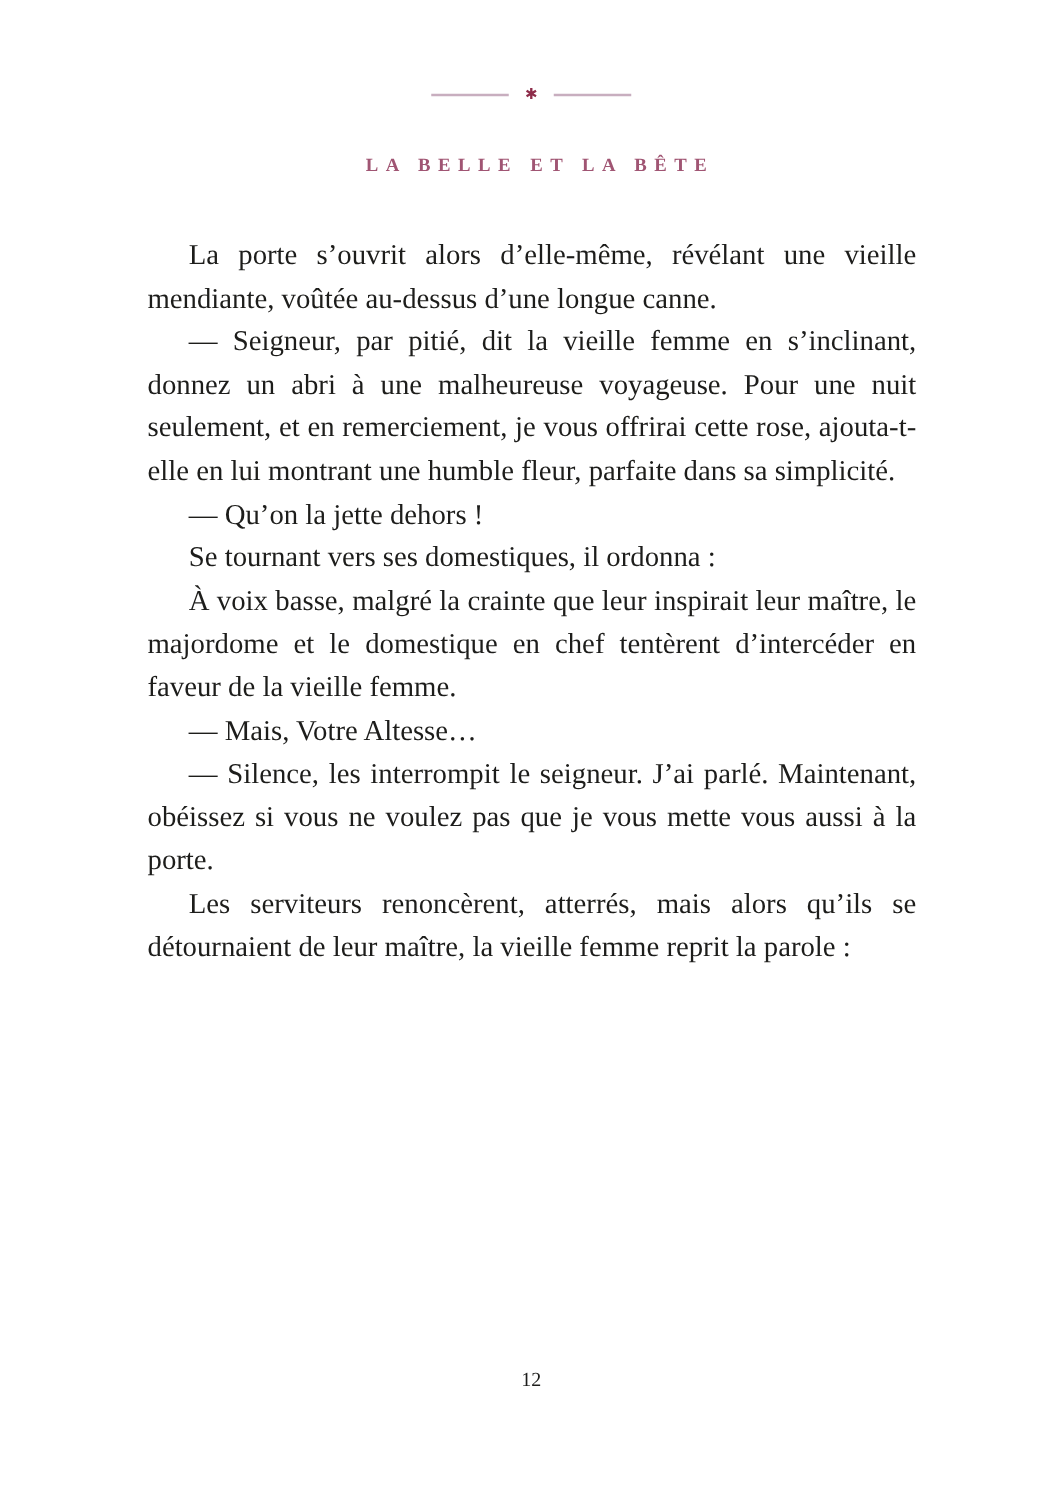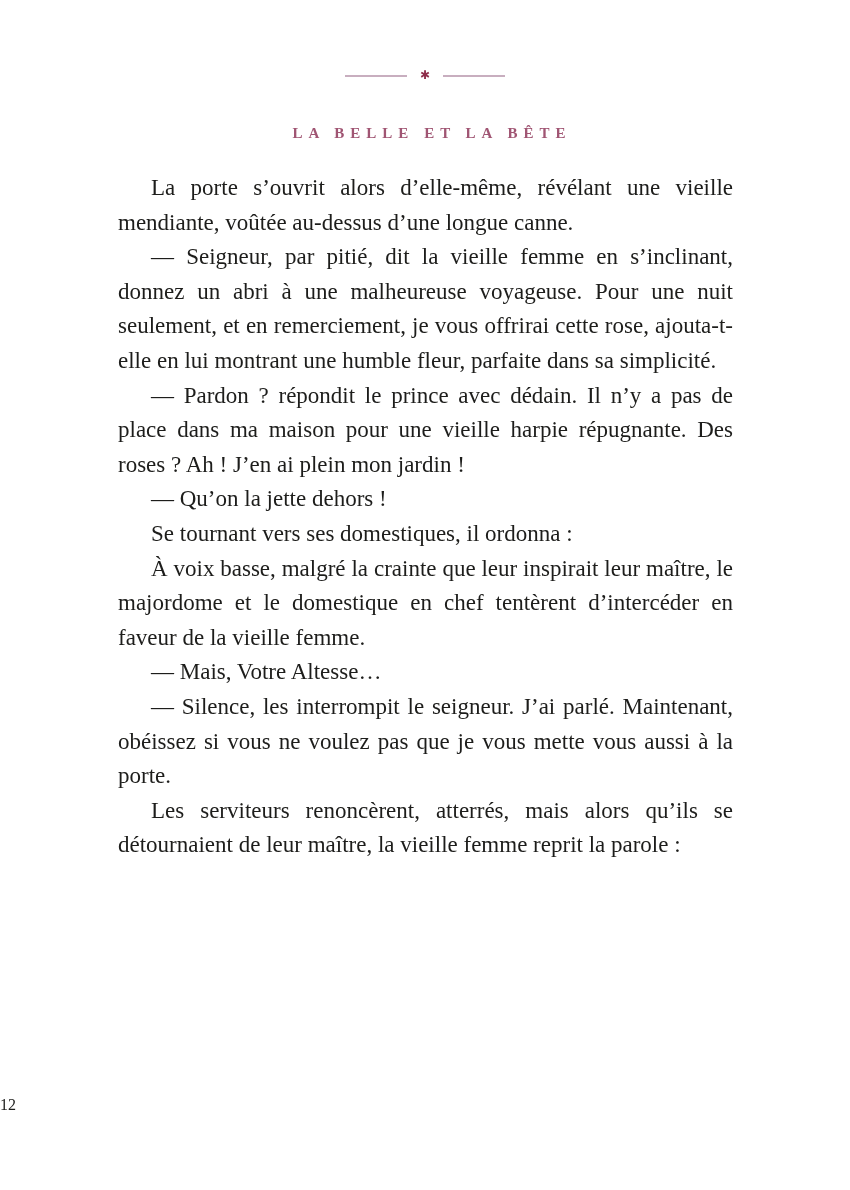--- a/index.html
+++ b/index.html
@@ -45,58 +45,57 @@
     font-size: 15px;
     font-weight: bold;
     letter-spacing: 6px;
     text-indent: 6px;
     color: var(--title, #a05573);
     margin-top: 26px;
   }
 
   .text-block {
     position: absolute;
-    top: 171px;
+    top: 187px;
     left: 118px;
     width: 615px;
   }
   .text-block p {
     margin: 0;
     font-size: 23px;
     line-height: 34.6px;
     text-align: justify;
     text-indent: 33px;
     hyphens: none;
   }
 
   .page-number {
     position: absolute;
     top: 1096px;
     left: 0;
     width: 100%;
-    text-align: left;
+    text-align: center;
     font-size: 16px;
     color: var(--body_text, #1d1d1b);
   }
 </style>
 </head>
 <body>
 
 <div class="ornament">
   <span class="rule"></span>
   <span class="star">✱</span>
   <span class="rule"></span>
 </div>
 
 <div class="chapter-title">LA BELLE ET LA BÊTE</div>
 
 <div class="text-block">
   <p>La porte s’ouvrit alors d’elle-même, révélant une vieille mendiante, voûtée au-dessus d’une longue canne.</p>
   <p>—&nbsp;Seigneur, par pitié, dit la vieille femme en s’inclinant, donnez un abri à une malheureuse voyageuse. Pour une nuit seulement, et en remerciement, je vous offrirai cette rose, ajouta-t-elle en lui montrant une humble fleur, parfaite dans sa simplicité.</p>
-  <p>—&nbsp;Pardon&nbsp;? répondit le prince avec dédain. Il n’y a pas de place dans ma maison pour une vieille harpie répugnante. Des roses&nbsp;? Ah&nbsp;! J’en ai plein mon jardin&nbsp;!</p>
   <p>—&nbsp;Qu’on la jette dehors&nbsp;!</p>
   <p>Se tournant vers ses domestiques, il ordonna&nbsp;:</p>
   <p>À voix basse, malgré la crainte que leur inspirait leur maître, le majordome et le domestique en chef tentèrent d’intercéder en faveur de la vieille femme.</p>
   <p>—&nbsp;Mais, Votre Altesse…</p>
   <p>—&nbsp;Silence, les interrompit le seigneur. J’ai parlé. Maintenant, obéissez si vous ne voulez pas que je vous mette vous aussi à la porte.</p>
   <p>Les serviteurs renoncèrent, atterrés, mais alors qu’ils se détournaient de leur maître, la vieille femme reprit la parole&nbsp;:</p>
 </div>
 
 <div class="page-number">12</div>
 

